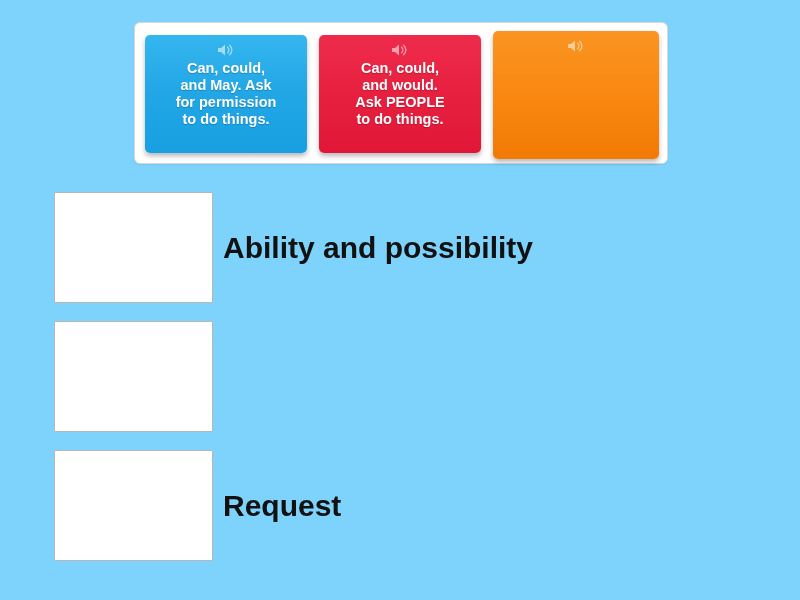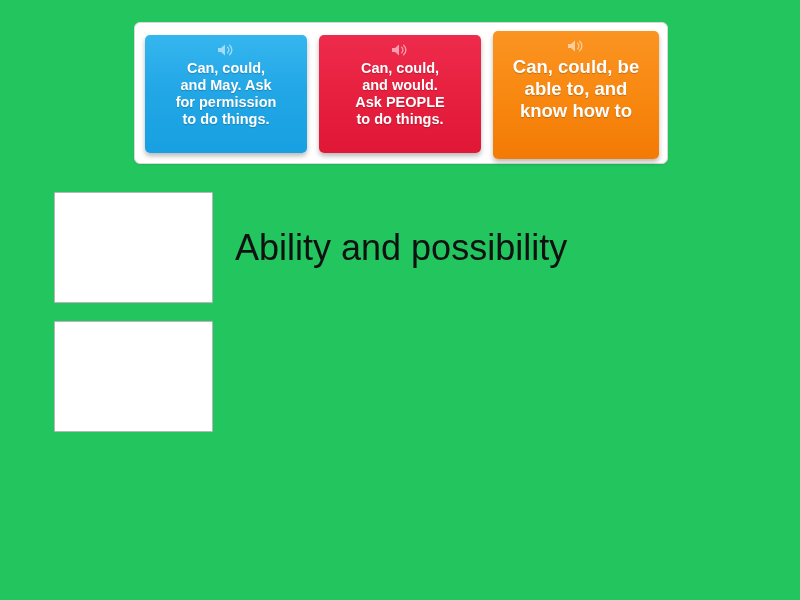--- a/index.html
+++ b/index.html
@@ -9,21 +9,21 @@
     height: 600px;
     background: #ffffff;
     font-family: "Liberation Sans", sans-serif;
     overflow: hidden;
   }
 
   #app {
     position: relative;
     width: 800px;
     height: 600px;
-    background: #22c55e;
+    background: #7dd3fc;
   }
 
   
   .tray {
     position: absolute;
     left: 134px;
     top: 22px;
     width: 534px;
     height: 142px;
     background: #ffffff;
@@ -104,23 +104,23 @@
   .dropzone {
     width: 159px;
     height: 111px;
     background: #ffffff;
     border: 1px solid #b7b7b7;
     border-radius: 1px;
     flex: none;
   }
 
   .row-label {
-    margin-left: 22px;
-    font-size: 36px;
-    font-weight: normal;
+    margin-left: 10px;
+    font-size: 30px;
+    font-weight: bold;
     color: #111111;
     white-space: nowrap;
     line-height: 1;
   }
 
   #row-0 { top: 192px; }
   #row-1 { top: 321px; }
   #row-2 { top: 450px; }
 </style>
 </head>
@@ -159,30 +159,31 @@
     </div>
 
     <div class="tile" id="tile-2">
       <span class="spk">
         <svg width="18" height="14" viewBox="0 0 18 14" aria-hidden="true">
           <path d="M1 5 h3 L8 1.5 v11 L4 9 H1 z" fill="#ffffff"></path>
           <path d="M10.6 4.2 a3.6 3.6 0 0 1 0 5.6" stroke="#ffffff" stroke-width="1.3" fill="none" stroke-linecap="round"></path>
           <path d="M12.6 2.2 a6.2 6.2 0 0 1 0 9.6" stroke="#ffffff" stroke-width="1.3" fill="none" stroke-linecap="round"></path>
         </svg>
       </span>
-      <span class="tile-text">Can, could, be
-able to, and
-know how to</span>
     </div>
 
   </div>
 
   <div class="row" id="row-0">
     <div class="dropzone"></div>
     <div class="row-label">Ability and possibility</div>
   </div>
 
   <div class="row" id="row-1">
     <div class="dropzone"></div>
   </div>
 
+  <div class="row" id="row-2">
+    <div class="dropzone"></div>
+    <div class="row-label">Request</div>
+  </div>
 
 </div>
 
 </body></html>

